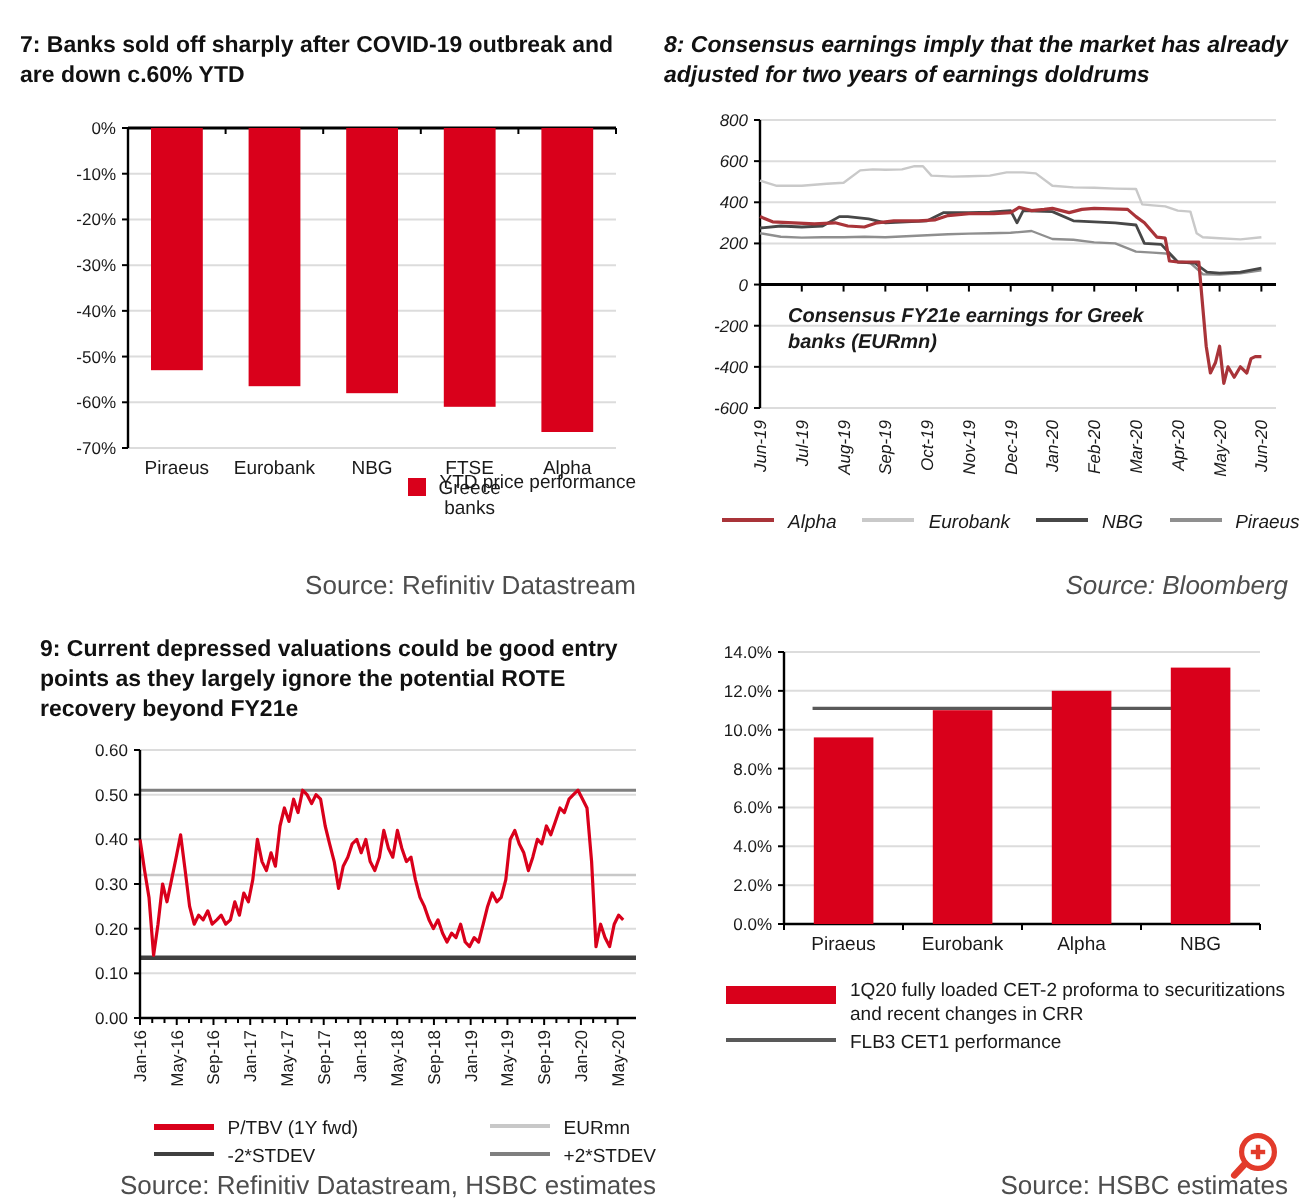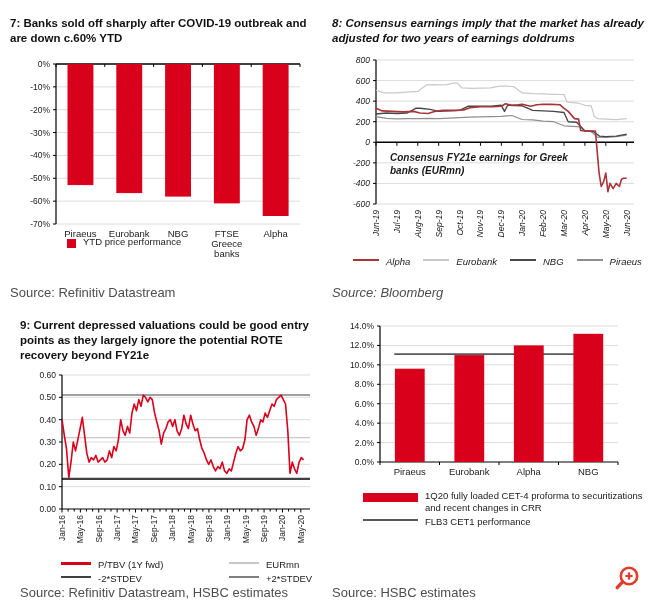--- a/index.html
+++ b/index.html
@@ -1,18 +1,18 @@
 <!DOCTYPE html>
 <html><head>
 <meta charset="utf-8">
 <style>
   html,body{margin:0;padding:0;background:#fff;}
   body{width:650px;height:602px;position:relative;font-family:"Liberation Sans","DejaVu Sans",sans-serif;color:#1a1a1a;}
   .page{position:absolute;inset:0;background:#fff;overflow:hidden;}
-  .panel{position:absolute;display:flex;flex-direction:column;align-items:flex-start;}
+  .panel{position:absolute;display:flex;flex-direction:column;align-items:flex-end;}
   .panel-7{left:10px;top:16px;width:308px;height:284px;}
   .panel-8{left:332px;top:16px;width:312px;height:284px;font-style:italic;}
   .panel-9{left:20px;top:318px;width:308px;height:282px;}
   .panel-10{left:332px;top:318px;width:312px;height:282px;}
   h3.title{font-size:11.5px;font-weight:bold;color:#111;line-height:1.3;margin:0 0 12px 0;}
   .panel-8 h3.title,.panel-9 h3.title{margin-bottom:8px;}
   svg text{font-family:"Liberation Sans","DejaVu Sans",sans-serif;}
   .legend{font-size:9.5px;color:#1a1a1a;}
   .lg-item{display:flex;align-items:flex-start;gap:7px;line-height:1.25;padding-left:13px;}
   .lg-item .sw{flex:0 0 auto;margin-top:3px;display:inline-block;}
@@ -311,21 +311,21 @@
         <line x1="226.5" y1="144" x2="226.5" y2="147" stroke="#000" stroke-width="1"></line>
         <line x1="286" y1="144" x2="286" y2="147" stroke="#000" stroke-width="1"></line>
         <text x="77.75" y="157" font-size="9.5" fill="#1a1a1a" text-anchor="middle">Piraeus</text>
         <text x="137.25" y="157" font-size="9.5" fill="#1a1a1a" text-anchor="middle">Eurobank</text>
         <text x="196.75" y="157" font-size="9.5" fill="#1a1a1a" text-anchor="middle">Alpha</text>
         <text x="256.25" y="157" font-size="9.5" fill="#1a1a1a" text-anchor="middle">NBG</text>
       </svg>
     <div class="legend lg10">
         <div class="lg-item">
           <span class="sw" style="background: rgb(217, 0, 27); width: 55px; height: 9px;"></span>
-          <span class="lb">1Q20 fully loaded CET-4 proforma to securitizations and recent changes in CRR</span>
+          <span class="lb">1Q20 fully loaded CET-2 proforma to securitizations and recent changes in CRR</span>
         </div>
         <div class="lg-item">
           <span class="sw" style="background: rgb(89, 89, 89); width: 55px; height: 2px;"></span>
           <span class="lb">FLB3 CET1 performance</span>
         </div>
       </div>
     <div class="source">Source: HSBC estimates</div>
   </div>
 
   <svg class="zoom-badge" viewBox="0 0 30 30">

